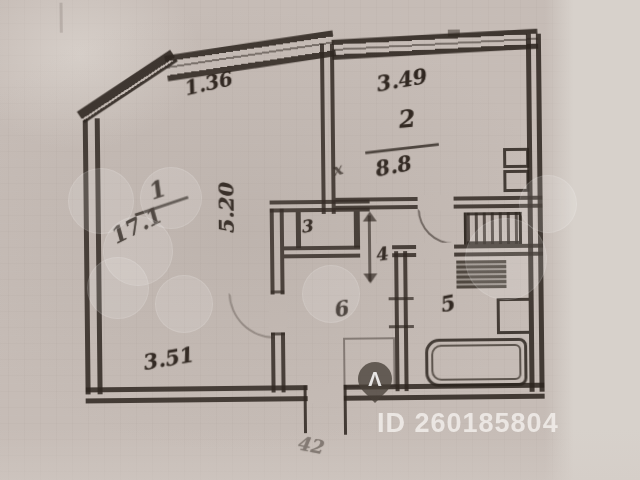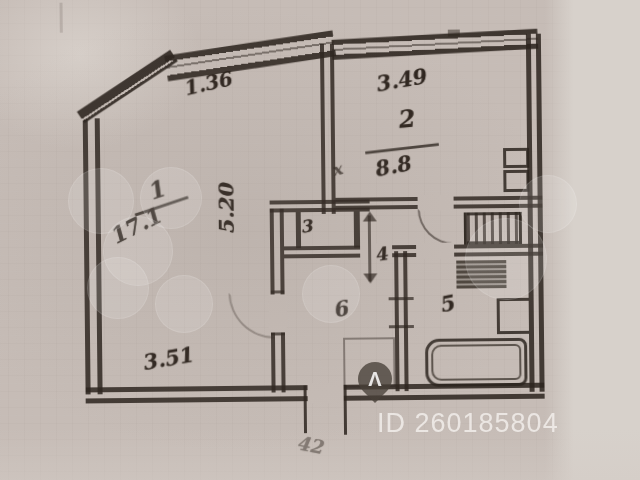--- a/index.html
+++ b/index.html
@@ -49,21 +49,21 @@
       repeating-linear-gradient(0deg, rgba(0,0,0,0) 0 3px, rgba(214,206,200,.55) 3px 5px),
       rgba(48,40,33,.8);}
   .tick{position:absolute; background:rgba(44,36,30,.7);}
 
   
   .wm{position:absolute; inset:0; font-family:"Liberation Sans", sans-serif;}
   .wmc{position:absolute; border-radius:50%;
        background:rgba(255,255,255,.13); border:1px solid rgba(255,255,255,.10);}
   .wm-brand{position:absolute; font-weight:700; color:rgba(248,245,242,.5);
        letter-spacing:3px; font-size:46px; line-height:1;}
-  .wm-id{position:absolute; font-weight:400; color:rgba(250,247,244,.72);
+  .wm-id{position:absolute; font-weight:700; color:rgba(250,247,244,.72);
        letter-spacing:1px; font-size:27px; line-height:1;}
   .wm-pin{position:absolute; left:358px; top:362px; width:34px; height:34px;
        background:rgba(72,64,56,.78); border-radius:50% 50% 50% 0;
        transform:rotate(-45deg);}
   .wm-pin span{position:absolute; left:6px; top:6px; width:22px; height:22px;
        transform:rotate(45deg); color:rgba(255,255,255,.85);
        font-size:20px; font-weight:700; text-align:center; line-height:22px;}
 </style>
 </head>
 <body>

